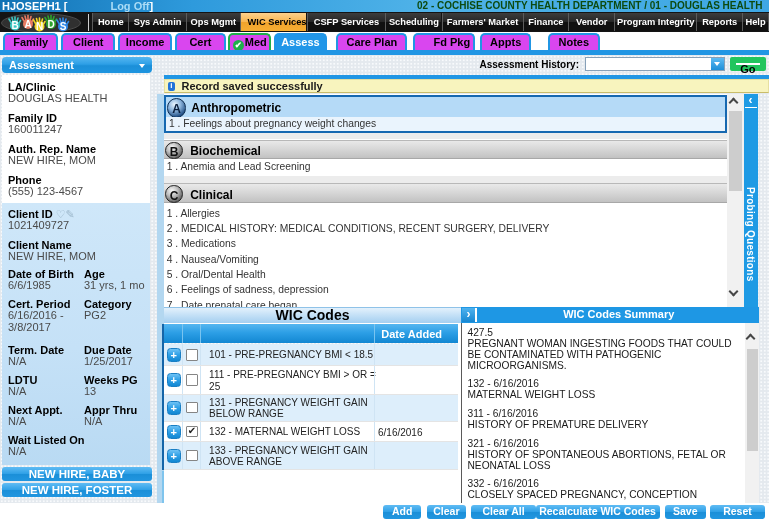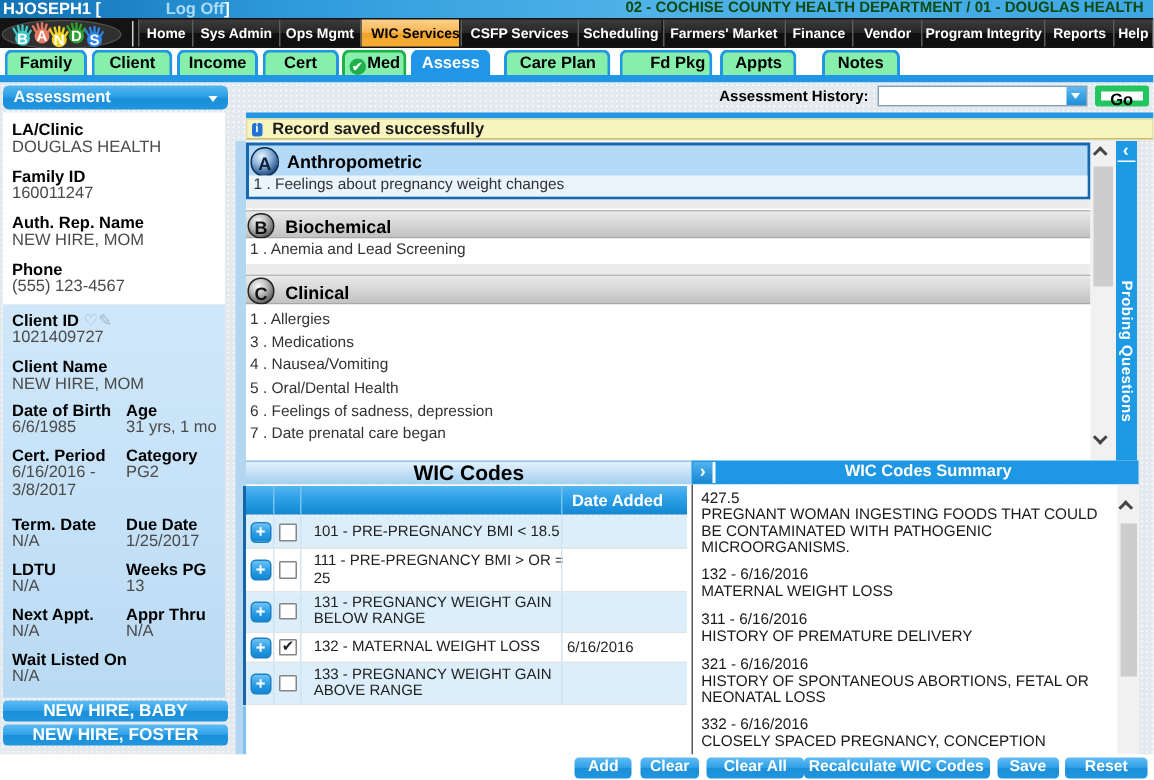--- a/index.html
+++ b/index.html
@@ -17,21 +17,21 @@
 
 
 #nav { left:0; top:12px; width:769px; height:20px; background:#141414; }
 .navitem { position:absolute; top:13px; height:18px; color:#fff; font-size:9.3px; font-weight:bold;
   text-align:center; line-height:18px; background:linear-gradient(180deg,#3c3c3c 0%,#262626 49%,#101010 51%,#101010 100%);
   border-left:1px solid #5c5c5c; white-space:nowrap; overflow:hidden;}
 .navitem.active { background:linear-gradient(180deg,#fcd08c 0%,#f8b650 49%,#f0a32c 51%,#f7ae32 100%); color:#000;text-align:right; }
 
 
 #tabrow { left:0; top:32px; width:769px; height:17.5px; background:#fff; }
-.tab { position:absolute; top:32.9px; height:17px; background:#86efac; border:2px solid #2196e4; border-bottom:none;
+.tab { position:absolute; top:32.9px; height:17px; background:#d946ef; border:2px solid #2196e4; border-bottom:none;
   border-radius:5px 5px 0 0; text-align:center; font-size:11px; font-weight:bold; color:#000; line-height:14px;}
 .tab.green { border-color:#1faf4b; }
 .tab.active { background:#2196e8; color:#fff; border-color:#2196e8; }
 #bluebar { left:0; top:49.5px; width:769px; height:5.5px; background:#2196e4; }
 
 
 #page { left:0; top:55px; width:769px; height:448px; background-color:#e4e9ee;
   background-image:radial-gradient(#f8fafc 0.8px, transparent 0.9px); background-size:3.5px 3.5px; }
 
 
@@ -47,21 +47,21 @@
 .sb-btn { position:absolute; left:2px; width:150px; border-radius:3px;
   background:linear-gradient(180deg,#60bcf4 0%,#2d9fe6 50%,#1b8fd8 52%,#2196e0 100%);
   color:#fff; font-weight:bold; font-size:11.5px; text-align:center; }
 
 
 #ah-label { left:460px; top:58.5px; width:119px; font-size:10px; font-weight:bold; color:#000; text-align:right; line-height:11px;}
 #ah-dd { left:584.5px; top:57px; width:140.5px; height:13.5px; background:#fff; border:1px solid #86a0b8; }
 #ah-dd .btn { position:absolute; right:0; top:0; width:13.5px; height:11.5px;
   background:linear-gradient(180deg,#5cbaf2,#1e8fd8); }
 #ah-dd .btn:after { content:""; position:absolute; left:3.2px; top:4px; border-left:3.5px solid transparent; border-right:3.5px solid transparent; border-top:4.5px solid #fff;}
-#ah-go { left:729.8px; top:56.5px; width:36px; height:14.5px; background:#fff; border:4px solid #22c55e; border-radius:2px;
+#ah-go { left:729.8px; top:56.5px; width:36px; height:14.5px; background:#fff; border:6px solid #22c55e; border-radius:2px;
   font-size:11px; font-weight:bold; text-align:center; line-height:12.5px; }
 
 
 #m-blueband { left:163.5px; top:74.5px; width:605.5px; height:4.3px; background:#2196e4; }
 #m-yellow { left:163.5px; top:78.8px; width:605.5px; height:14.4px; background:#f8f4be; border:1px solid #e6dfa0; border-bottom:1px solid #c9bc6a;}
 #m-yellow .ico { position:absolute; left:3px; top:2.5px; width:7.5px; height:8.5px; background:#2273d8; border-radius:2px; color:#fff; font-size:8px; font-weight:bold; text-align:center; line-height:8.5px;}
 #m-yellow .t { position:absolute; left:17px; top:2.5px; font-size:11px; font-weight:bold; color:#1a1a1a; line-height:9px;}
 
 
 #sections { left:163.5px; top:94px; width:580px; height:213.4px; overflow:hidden; background:#fff;}
@@ -276,20 +276,21 @@
     </div>
     <div class="abs" style="left:0; top:65.2px; width:563.5px; height:16.7px; background:#fff; font-size:10.3px; color:#333; line-height:16.7px; padding-left:3.2px;">1 . Anemia and Lead Screening</div>
     <div class="abs sec-gap" style="left:0; top:81.9px; width:563.5px; height:6.7px;"></div>
     <div class="abs grayhd" style="left:0; top:88.6px; width:563.5px; height:20.5px;">
       <span class="badge gray" style="position:absolute; left:1.5px; top:1.6px; width:17.5px; height:17.5px;"></span>
       <span class="abs" style="left:1.5px; top:6px; width:18px; text-align:center; color:#111; font-size:12px; font-weight:bold; line-height:12px;">C</span>
       <span class="abs" style="left:26.7px; top:5.2px; font-size:12px; font-weight:bold; color:#000; line-height:12px;">Clinical</span>
     </div>
     <div class="abs" id="citems" style="left:0; top:109.1px; width:563.5px; height:104.3px; background:#fff; padding:2.6px 0 0 3.2px; font-size:10.3px; color:#333;">
       <div>1 . Allergies</div>
+      <div>2 . MEDICAL HISTORY: MEDICAL CONDITIONS, RECENT SURGERY, DELIVERY</div>
       <div>3 . Medications</div>
       <div>4 . Nausea/Vomiting</div>
       <div>5 . Oral/Dental Health</div>
       <div>6 . Feelings of sadness, depression</div>
       <div>7 . Date prenatal care began</div>
     </div>
     <div class="vscroll" style="left:563.5px; top:0; width:16.5px; height:213.4px;">
       <div class="chv up" style="top:5px;"></div>
       <div class="vthumb" style="top:17px; width:13.5px; height:80px;"></div>
       <div class="chv down" style="bottom:12px;"></div>

